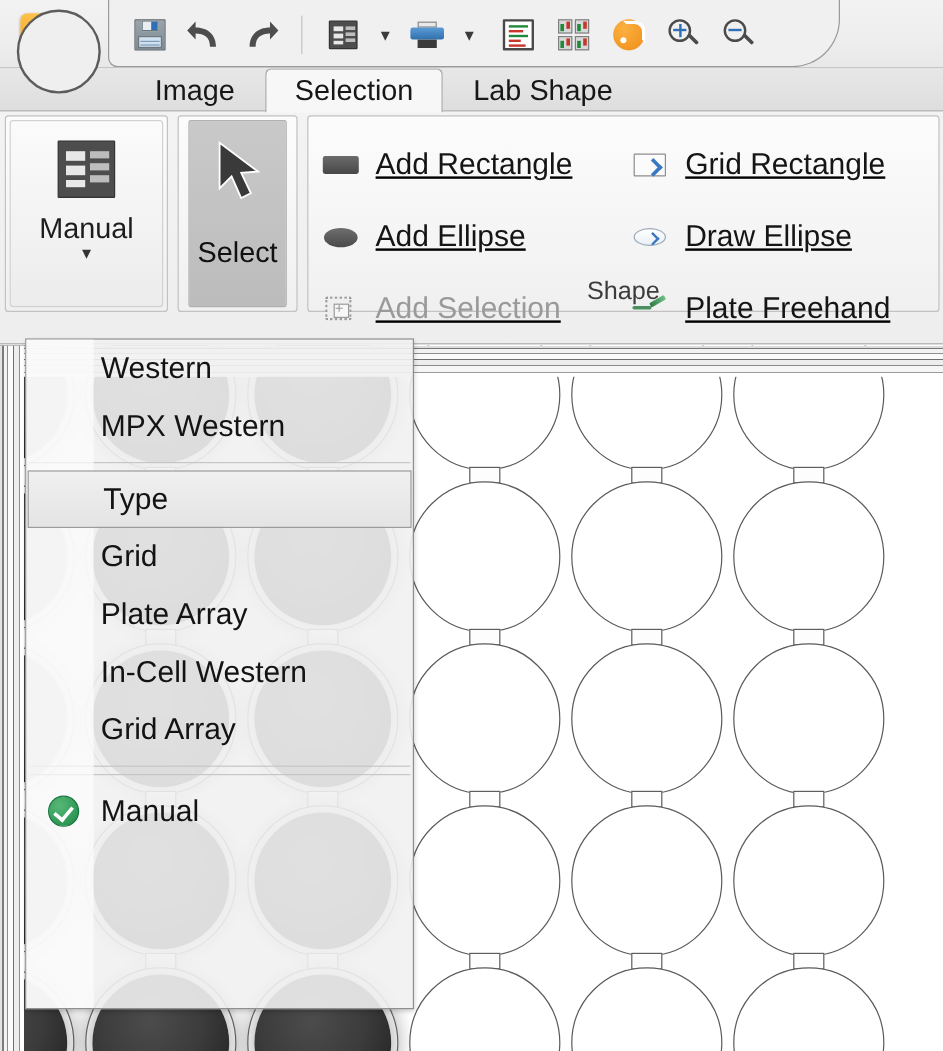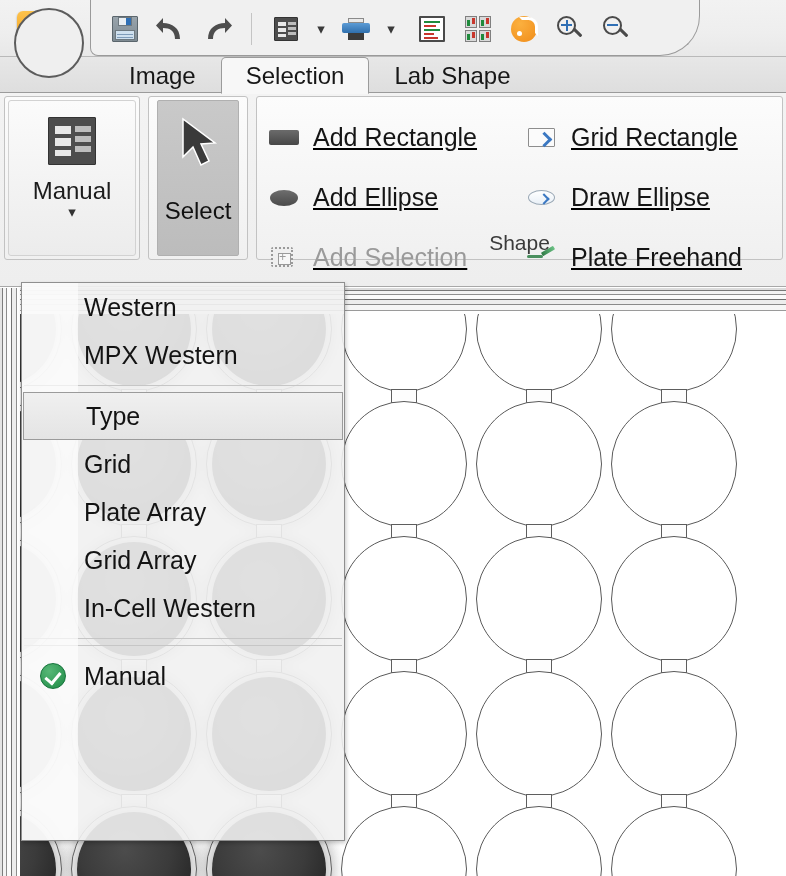--- a/index.html
+++ b/index.html
@@ -673,24 +673,24 @@
       <div class="mitem sel">
         <span>Type</span>
       </div>
       <div class="mitem">
         <span>Grid</span>
       </div>
       <div class="mitem">
         <span>Plate Array</span>
       </div>
       <div class="mitem">
+        <span>In-Cell Western</span>
+      </div>
+      <div class="mitem">
         <span>Grid Array</span>
-      </div>
-      <div class="mitem">
-        <span>In-Cell Western</span>
       </div>
       <div class="msep"></div>
       <div class="msep"></div>
       <div class="mitem">
         <span class="check"></span>
         <span>Manual</span>
       </div>
     </div>
 
 </div>

